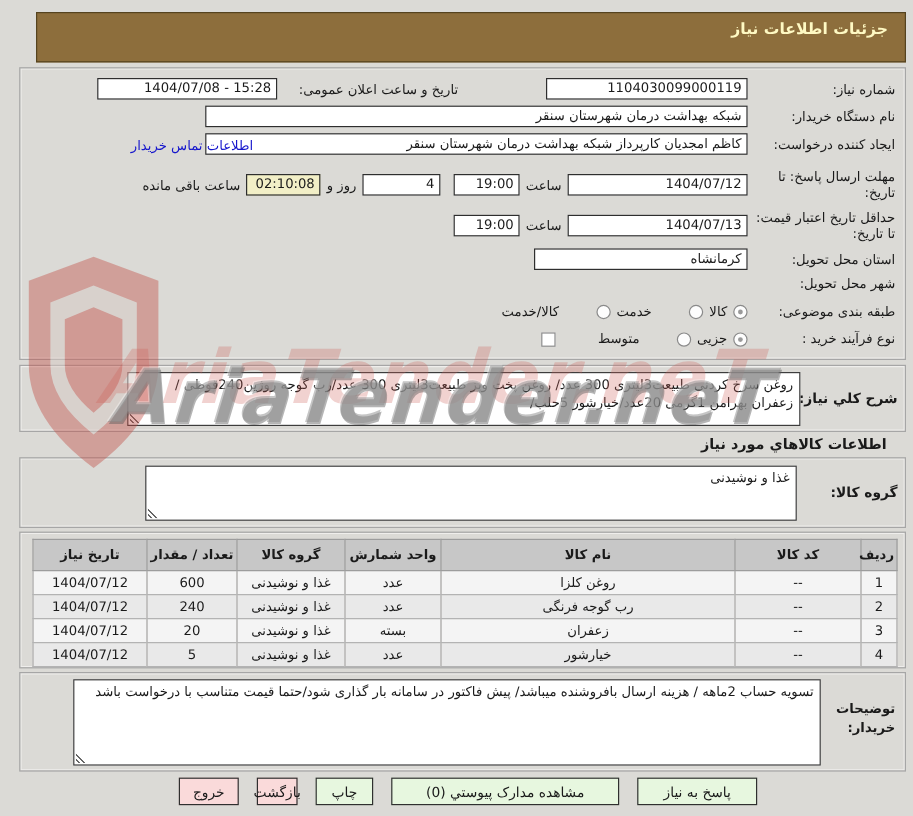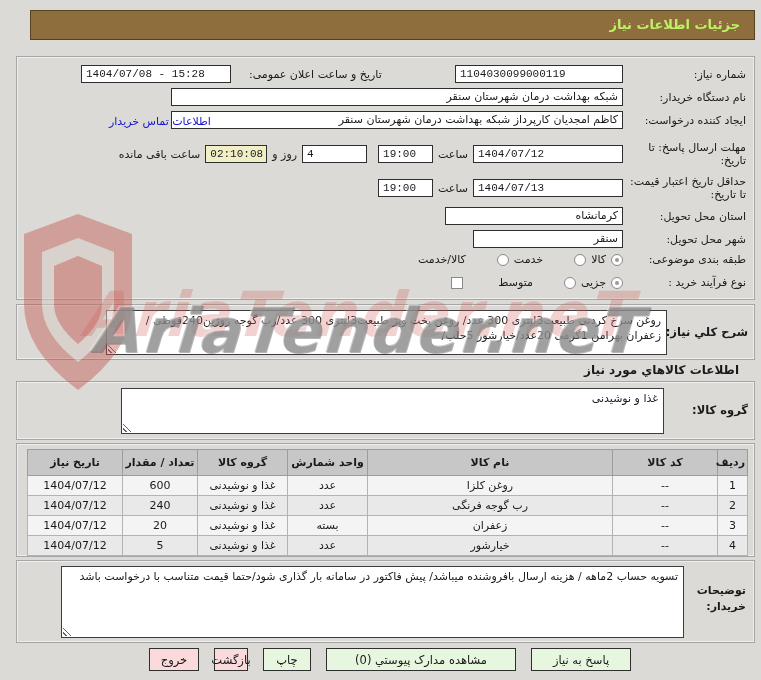--- a/index.html
+++ b/index.html
@@ -7,41 +7,41 @@
   body {
     font-family: "DejaVu Sans", "Liberation Sans", sans-serif;
     font-size: 11px; color:#1a1a1a;
     background:#DBDAD6;
     direction: rtl;
   }
   .stage { position:relative; width:761px; height:680px; overflow:hidden; background:#DBDAD6; }
 
   
   .titlebar {
-    position:absolute; left:30px; right:6px; top:10px; height:30px;
+    position:absolute; left:30px; right:6px; top:10px; height:42px;
     background:#8D6E3C; border:1px solid #55431f;
-    color:#bef264; font-size:13px; font-weight:600;
+    color:#fef9c3; font-size:13px; font-weight:600;
     line-height:28px; padding:0 14px;
   }
 
   
   .panel { position:absolute; left:16px; right:6px; border:1px solid #A6A6A6; box-shadow: 0 0 0 1px rgba(255,255,255,.55) inset; }
   #panel-info  { top:56px;  height:244px; }
   #panel-desc  { top:304px; height:56px;  }
   #panel-group { top:381px; height:59px;  }
   #panel-table { top:443px; height:114px; }
   #panel-notes { top:560px; height:83px;  }
 
   .row { position:absolute; right:8px; left:8px; display:flex; align-items:center; gap:5px; }
   .label-col { width:118px; flex:none; line-height:13px; }
   .box {
     background:#fff; border:1px solid #2e2e2e; height:18px; line-height:16px;
     padding:0 4px; overflow:hidden; white-space:nowrap;
   }
-  .center { text-align:left;font-family:Liberation Mono, monospace; }
+  .center { text-align:right; }
   .ltr { direction:ltr; }
   .cream { background:#F2EFC7; }
   .blue-link { color:#1515CC; cursor:pointer; white-space:nowrap; }
 
   .radio { width:12px; height:12px; border:1px solid #8a8a8a; border-radius:50%; background:#fdfdfd; position:relative; flex:none; }
   .radio.sel::after { content:''; position:absolute; inset:3px; border-radius:50%; background:#9a9a9a; }
   .checkbox { width:12px; height:12px; border:1px solid #8a8a8a; background:#fff; flex:none; }
   .radio-lbl { margin-left:26px; }
 
   .textarea {
@@ -141,21 +141,20 @@
       <span class="box center ltr" style="width:55px;">19:00</span>
     </div>
 
     <div class="row" style="top:150px;">
       <span class="label-col">استان محل تحویل:</span>
       <span class="box" style="width:178px;">کرمانشاه</span>
     </div>
 
     <div class="row" style="top:173px;">
       <span class="label-col">شهر محل تحویل:</span>
-      <span class="box" style="width:150px;">سنقر</span>
     </div>
 
     <div class="row" style="top:196px;">
       <span class="label-col">طبقه بندی موضوعی:</span>
       <span class="radio sel"></span>
       <span>کالا</span>
       <span class="radio radio-lbl"></span>
       <span>خدمت</span>
       <span class="radio radio-lbl"></span>
       <span>کالا/خدمت</span>

